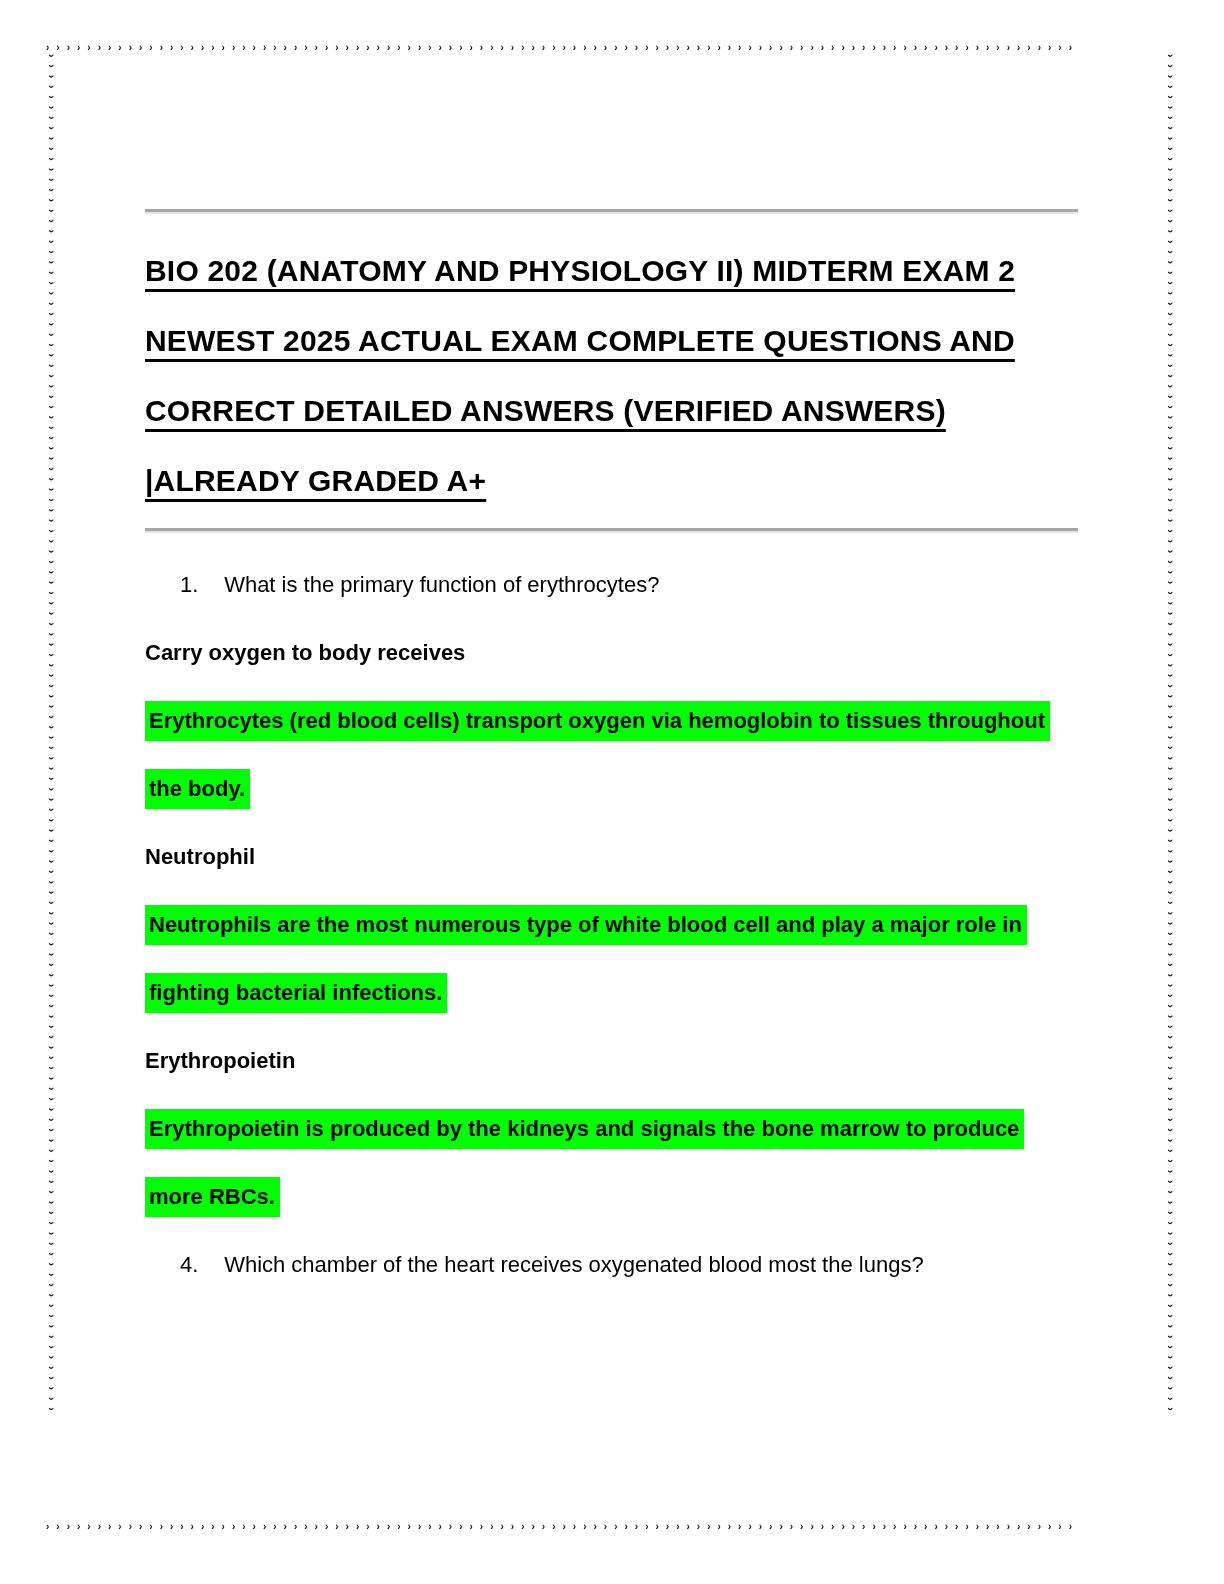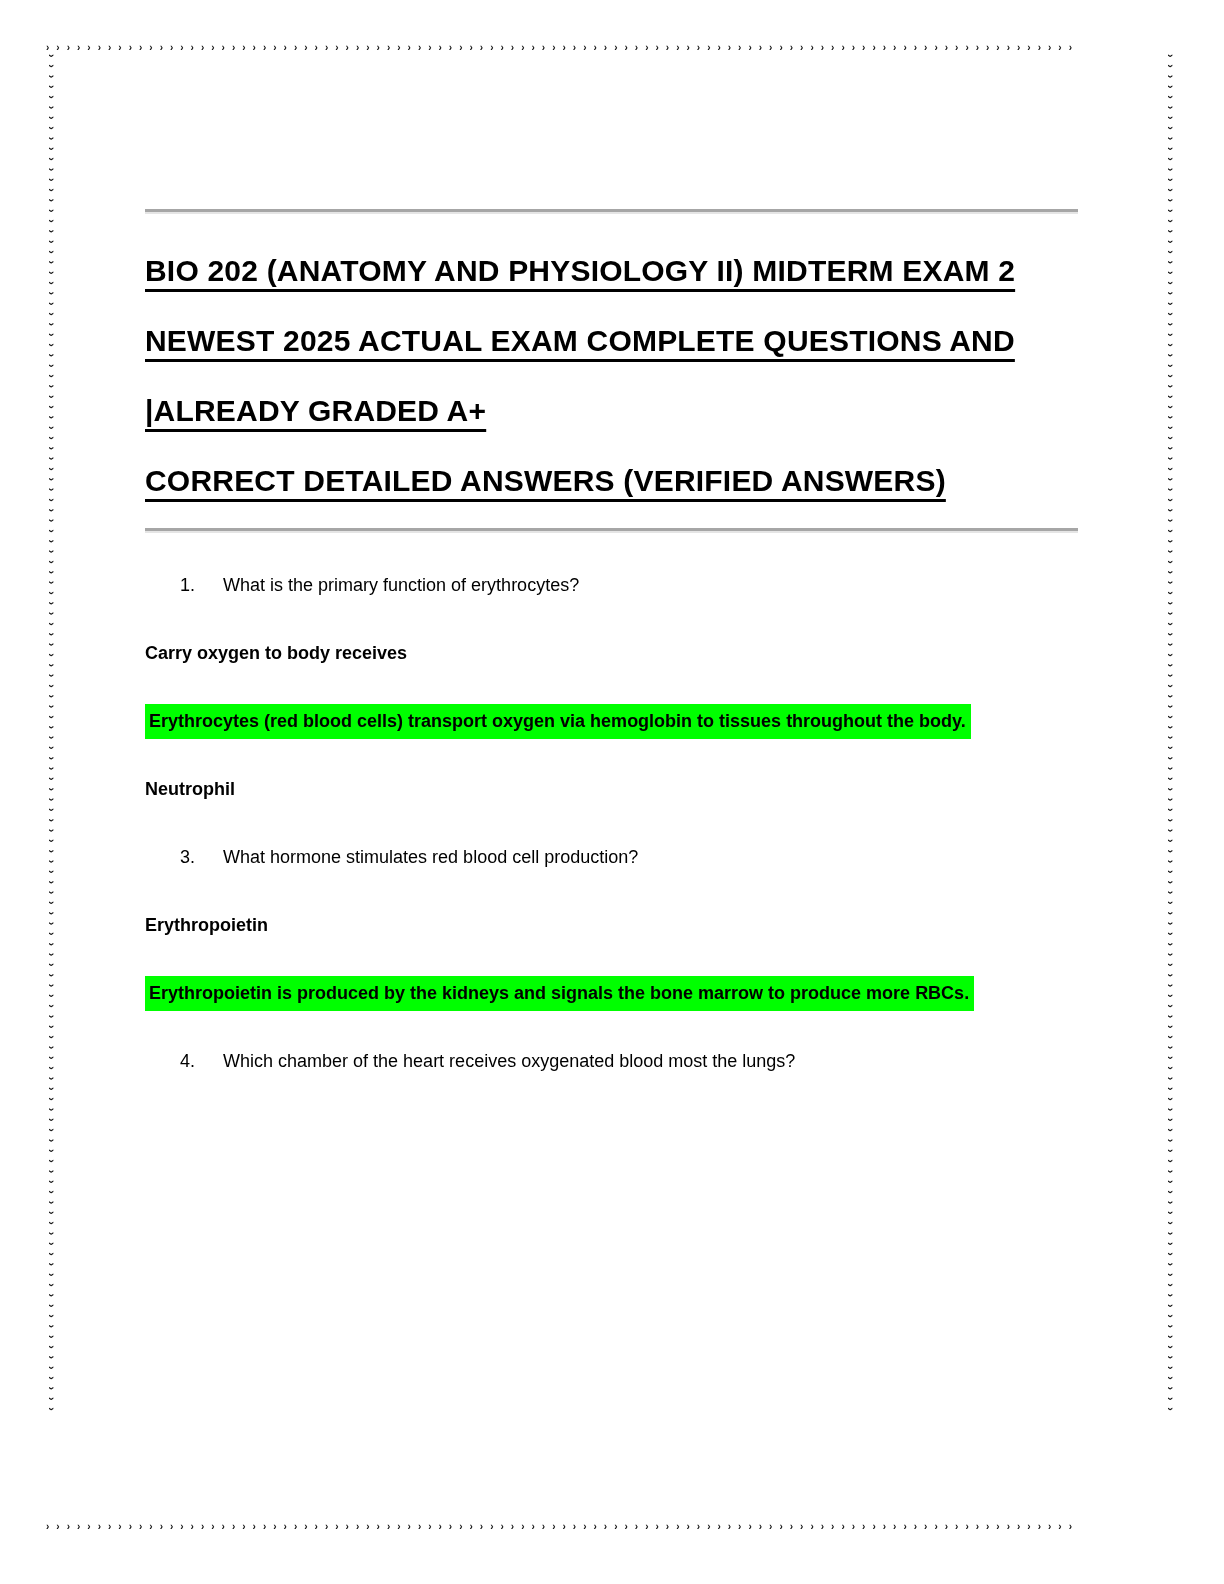--- a/index.html
+++ b/index.html
@@ -40,21 +40,21 @@
   .doc-title{
     margin:24px 0 0 0;font-size:30px;font-weight:700;line-height:70px;
     letter-spacing:0.2px;
   }
   .doc-title .title-line{
     display:block;text-decoration:underline;
     text-decoration-thickness:3px;text-underline-offset:8px;
   }
 
   .qa-list{margin-top:20px;}
-  .qa p{margin:0;line-height:68px;font-size:18px;}
+  .qa p{margin:0;line-height:68px;font-size:22px;}
   .question{padding-left:35px;}
   .qnum{display:inline-block;min-width:38px;}
   .answer{font-weight:700;}
   .explanation{font-weight:700;font-size:26px;}
   .hl{
     background:var(--hl);
     padding:7px 5px 8px 4px;
     -webkit-box-decoration-break:clone;box-decoration-break:clone;
   }
 </style>
@@ -68,22 +68,22 @@
   <div class="border-strip border-left">››››››››››››››››››››››››››››››››››››››››››››››››››››››››››››››››››››››››››››››››››››››››››››››››››››››››››››››››››››››››››››››››››››</div>
   <div class="border-strip border-right">››››››››››››››››››››››››››››››››››››››››››››››››››››››››››››››››››››››››››››››››››››››››››››››››››››››››››››››››››››››››››››››››››››</div>
 
   <div class="content">
 
     <hr class="rule rule-top">
 
     <h1 class="doc-title">
       <span class="title-line">BIO 202 (ANATOMY AND PHYSIOLOGY II) MIDTERM EXAM 2</span>
       <span class="title-line">NEWEST 2025 ACTUAL EXAM COMPLETE QUESTIONS AND</span>
+      <span class="title-line">CORRECT DETAILED ANSWERS (VERIFIED ANSWERS)</span>
       <span class="title-line">|ALREADY GRADED A+</span>
-      <span class="title-line">CORRECT DETAILED ANSWERS (VERIFIED ANSWERS)</span>
     </h1>
 
     <hr class="rule rule-bottom">
 
     <div class="qa-list">
 
       <section class="qa">
         <p class="question">
           <span class="qnum">1.</span>
           <span class="qtext">What is the primary function of erythrocytes?</span>
@@ -93,27 +93,26 @@
         </p>
         <p class="explanation">
           <span class="hl">Erythrocytes (red blood cells) transport oxygen via hemoglobin to tissues throughout the body.</span>
         </p>
       </section>
 
       <section class="qa">
         <p class="answer">
           <span>Neutrophil</span>
         </p>
+        <p class="explanation">
+          <span class="hl">Neutrophils are the most numerous type of white blood cell and play a major role in fighting bacterial infections.</span>
+        </p>
       </section>
 
       <section class="qa">
-        <p class="question">
-          <span class="qnum">3.</span>
-          <span class="qtext">What hormone stimulates red blood cell production?</span>
-        </p>
         <p class="answer">
           <span>Erythropoietin</span>
         </p>
         <p class="explanation">
           <span class="hl">Erythropoietin is produced by the kidneys and signals the bone marrow to produce more RBCs.</span>
         </p>
       </section>
 
       <section class="qa">
         <p class="question">

